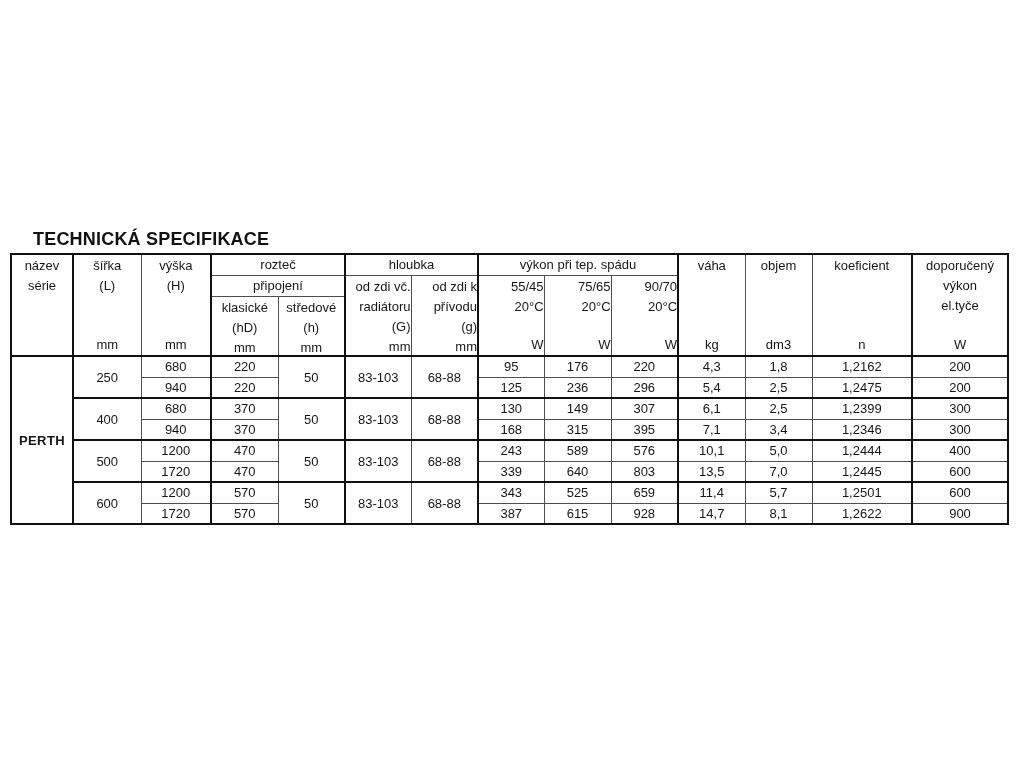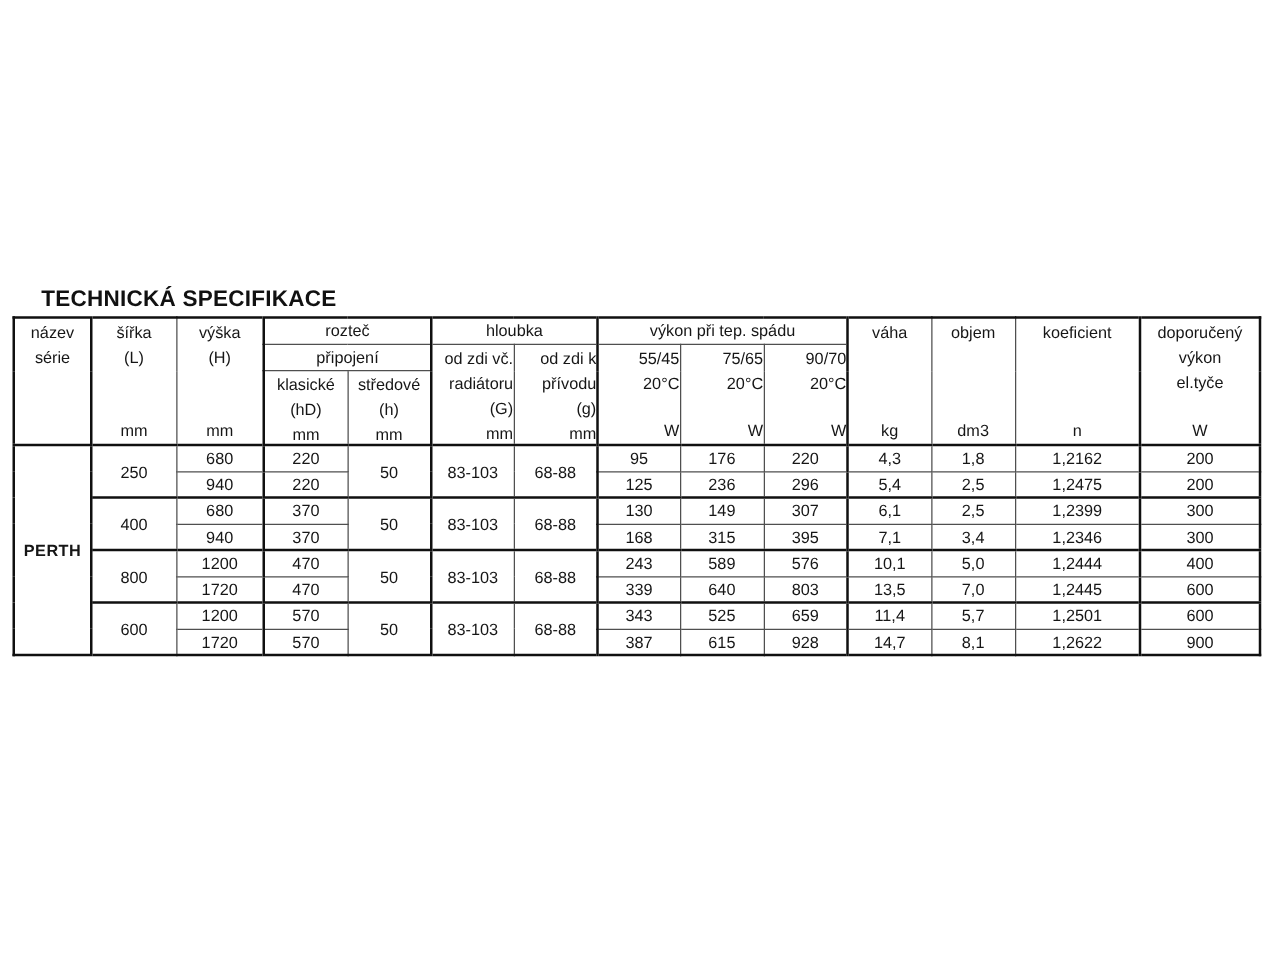--- a/index.html
+++ b/index.html
@@ -232,21 +232,21 @@
     <td>168</td>
     <td>315</td>
     <td class="br2">395</td>
     <td>7,1</td>
     <td>3,4</td>
     <td class="br2">1,2346</td>
     <td>300</td>
   </tr>
 
   <tr class="dr">
-    <td rowspan="2" class="bt2">800</td>
+    <td rowspan="2" class="bt2">500</td>
     <td class="br2 bt2">1200</td>
     <td class="bt2">470</td>
     <td rowspan="2" class="br2 bt2">50</td>
     <td rowspan="2" class="bt2">83-103</td>
     <td rowspan="2" class="br2 bt2">68-88</td>
     <td class="bt2">243</td>
     <td class="bt2">589</td>
     <td class="br2 bt2">576</td>
     <td class="bt2">10,1</td>
     <td class="bt2">5,0</td>

